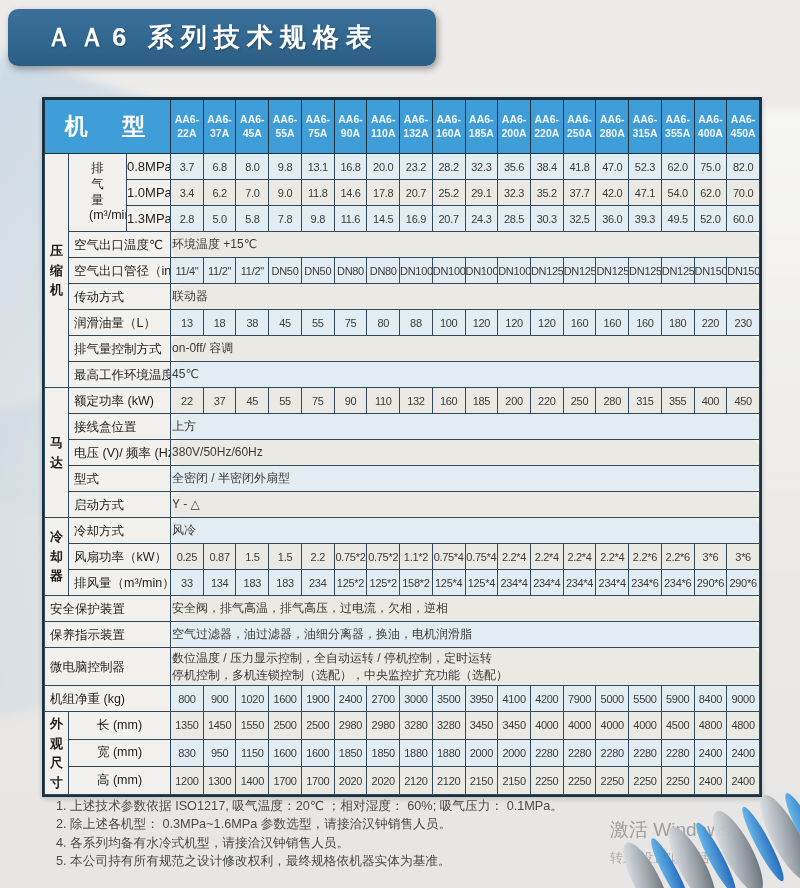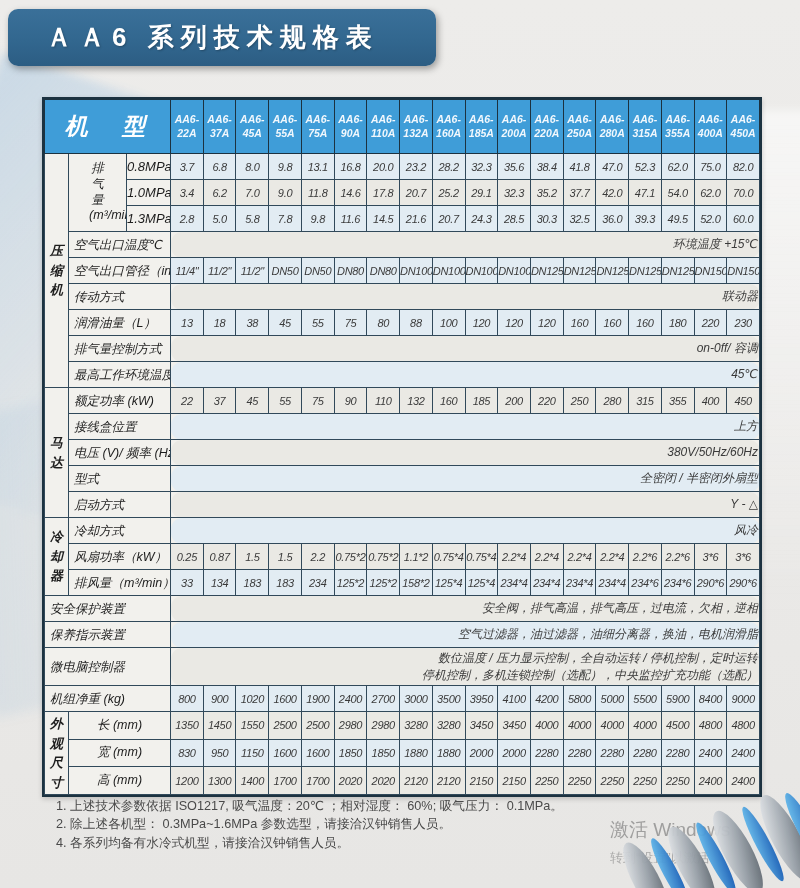--- a/index.html
+++ b/index.html
@@ -32,38 +32,37 @@
     display:block;line-height:57px;padding-left:38px;
     color:#fff;font-size:26px;font-weight:bold;letter-spacing:7px;
     text-shadow:1px 1px 2px rgba(0,0,0,.25);
     white-space:nowrap;
   }
 
   .table-wrap{
     position:absolute;left:42px;top:97px;width:716px;
     border:2px solid #1C3240;background:#F2F1ED;
     box-shadow:0 2px 5px rgba(0,0,0,.18);
-    font-style:italic;
   }
   table{border-collapse:collapse;table-layout:fixed;width:716px;}
   th,td{border:1px solid #31495A;overflow:hidden;}
   thead tr{height:54px;}
   thead th{background:#3F9DD8;color:#fff;font-weight:normal;border-color:#1C3240;}
   th.corner{font-size:23px;font-weight:bold;letter-spacing:14px;padding-left:10px;}
   th.model{font-size:10.5px;line-height:1.3;font-weight:bold;color:#F2F8FD;}
   tbody tr{height:26px;}
   tbody tr.tall{height:38px;}
   td.group{background:#F2F1ED;font-size:13px;color:#1d1d1d;text-align:center;
            line-height:1.5;padding:2px 0;font-weight:bold;}
   td.label{background:#F2F1ED;font-size:12.5px;color:#1d1d1d;text-align:left;
            padding:1px 3px 0 5px;white-space:nowrap;}
   td.labelc{text-align:center;padding:1px 20px;line-height:1.25;white-space:normal;}
   td.sub{background:#F2F1ED;font-size:13px;color:#1d1d1d;text-align:center;padding:0;}
   td.val{font-size:11px;text-align:center;color:#3a3a3a;padding:0;letter-spacing:-0.3px;}
-  td.spanv{font-size:12px;text-align:right;color:#3a3a3a;line-height:1.35;border-radius:11px;}
+  td.spanv{font-size:12px;text-align:left;color:#3a3a3a;line-height:1.35;border-radius:11px;}
   tr.cool td.val,tr.cool td.spanv{background:#E2ECF3;}
   tr.warm td.val,tr.warm td.spanv{background:#EAE9E4;}
 
   .notes{position:absolute;left:56px;top:797px;right:30px;
          font-size:12.7px;color:#4a4a4a;line-height:18.3px;}
   .notes div{white-space:nowrap;}
 
   .watermark{position:absolute;right:14px;top:817px;width:176px;text-align:left;
              pointer-events:none;}
   .wm1{font-size:19px;color:rgba(120,120,120,.65);}
@@ -178,21 +177,21 @@
           </tr>
           <tr class="cool">
             <td class="sub">1.3MPa</td>
             <td class="val">2.8</td>
             <td class="val">5.0</td>
             <td class="val">5.8</td>
             <td class="val">7.8</td>
             <td class="val">9.8</td>
             <td class="val">11.6</td>
             <td class="val">14.5</td>
-            <td class="val">21.6</td>
+            <td class="val">16.9</td>
             <td class="val">20.7</td>
             <td class="val">24.3</td>
             <td class="val">28.5</td>
             <td class="val">30.3</td>
             <td class="val">32.5</td>
             <td class="val">36.0</td>
             <td class="val">39.3</td>
             <td class="val">49.5</td>
             <td class="val">52.0</td>
             <td class="val">60.0</td>
@@ -359,21 +358,21 @@
             <td class="val">1020</td>
             <td class="val">1600</td>
             <td class="val">1900</td>
             <td class="val">2400</td>
             <td class="val">2700</td>
             <td class="val">3000</td>
             <td class="val">3500</td>
             <td class="val">3950</td>
             <td class="val">4100</td>
             <td class="val">4200</td>
-            <td class="val">5800</td>
+            <td class="val">7900</td>
             <td class="val">5000</td>
             <td class="val">5500</td>
             <td class="val">5900</td>
             <td class="val">8400</td>
             <td class="val">9000</td>
           </tr>
           <tr class="warm">
             <td class="group" rowspan="3">外<br>观<br>尺<br>寸</td>
             <td class="label labelc" colspan="2">长 (mm)</td>
             <td class="val">1350</td>
@@ -438,20 +437,21 @@
             <td class="val">2400</td>
           </tr>
         </tbody>
       </table>
   </div>
 
   <div class="notes" id="notes">
       <div>1. 上述技术参数依据 ISO1217, 吸气温度：20℃ ；相对湿度： 60%; 吸气压力： 0.1MPa。</div>
       <div>2. 除上述各机型： 0.3MPa~1.6MPa 参数选型，请接洽汉钟销售人员。</div>
       <div>4. 各系列均备有水冷式机型，请接洽汉钟销售人员。</div>
+      <div>5. 本公司持有所有规范之设计修改权利，最终规格依机器实体为基准。</div>
     </div>
 
   <div class="watermark">
     <div class="wm1">激活 Windows</div>
     <div class="wm2">转到“设置”以激活</div>
   </div>
 
   <svg class="rotor" width="200" height="126" viewBox="0 0 200 126">
     <defs>
       <linearGradient id="silv" x1="0" y1="0" x2="1" y2="1">

